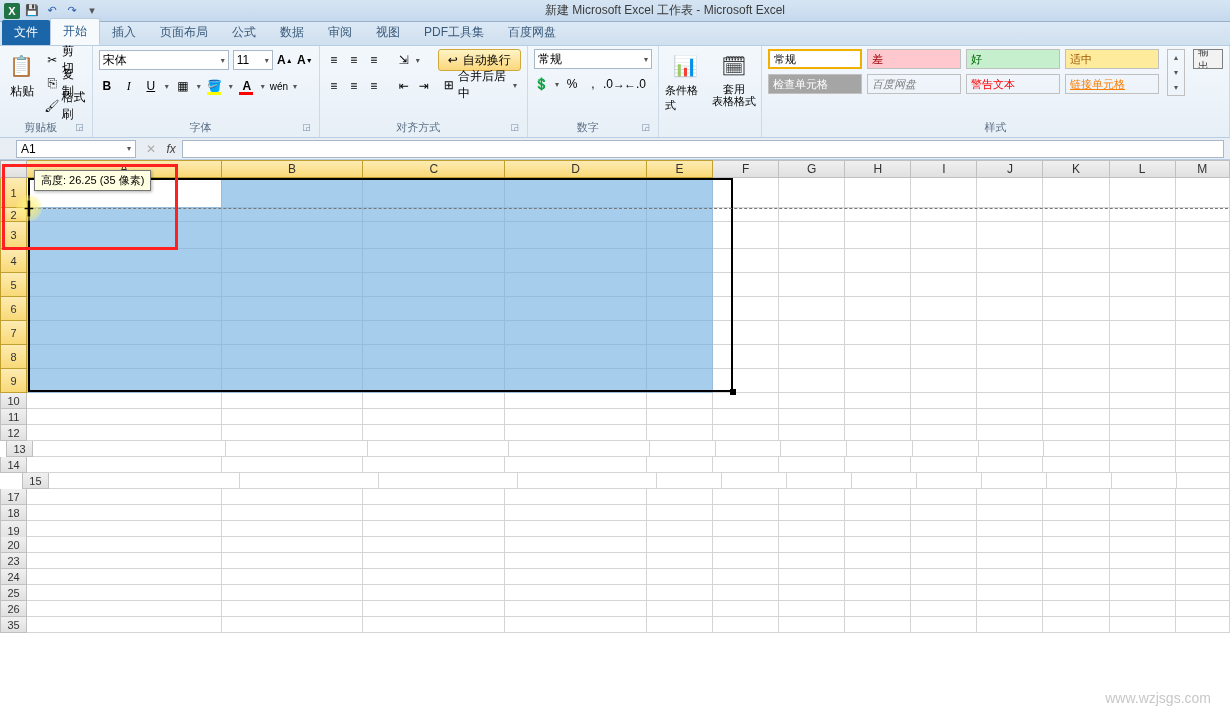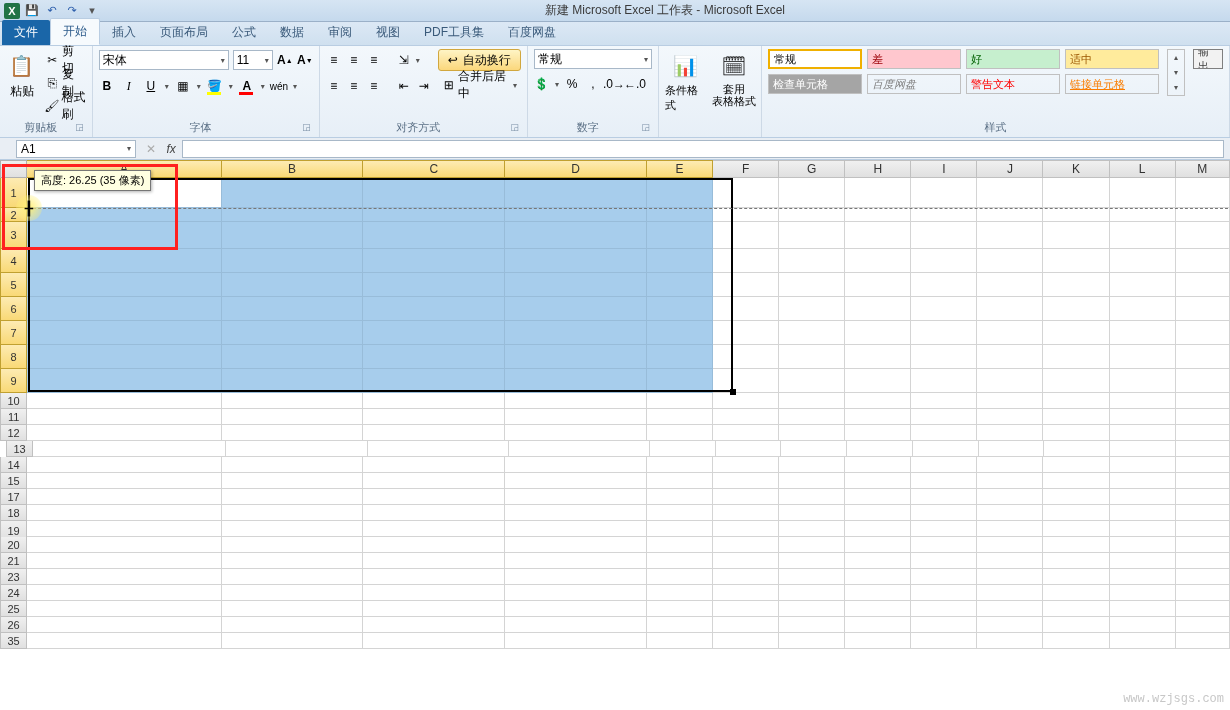--- a/index.html
+++ b/index.html
@@ -59,21 +59,21 @@
 .sel-handle { position:absolute; width:6px; height:6px; background:#000; }
 
 
 .tooltip { position:absolute; background:#ffffe1; border:1px solid #767676; padding:2px 6px; font-size:11px; white-space:nowrap; box-shadow:1px 1px 3px rgba(0,0,0,0.3); }
 
 
 .resize-cursor { position:absolute; width:26px; height:26px; border-radius:50%; background:radial-gradient(rgba(255,240,120,0.95),rgba(255,240,120,0)); display:flex; align-items:center; justify-content:center; font-size:13px; color:#000; font-weight:bold; }
 .red-box { position:absolute; border:3px solid #ff2020; pointer-events:none; }
 .dashed-line { position:absolute; border-top:1px dashed #777; height:0; }
 
-.watermark { position:absolute; right:6px; bottom:4px; color:#c7c7c7; font-size:12px; font-family:Liberation Mono, monospace; }
+.watermark { position:absolute; right:19px; bottom:4px; color:#c7c7c7; font-size:14px; font-family:Liberation Sans, sans-serif; }
 .launch { font-size:9px; color:#7a8fa5; margin-left:auto; padding-right:2px;}
 .group-footer { display:flex; align-items:center; }
 </style>
 </head>
 <body>
 
 <div class="titlebar">
   <div class="qat">
     <span class="ico" style="background:#217346;color:#fff;font-weight:bold;border-radius:2px;">X</span>
     <span class="ico" style="color:#2a5caa;">💾</span>
@@ -523,21 +523,21 @@
       <div class="cell" style="width: 68px; height: 16px;"></div>
       <div class="cell" style="width: 68px; height: 16px;"></div>
       <div class="cell" style="width: 68px; height: 16px;"></div>
       <div class="cell" style="width: 68px; height: 16px;"></div>
       <div class="cell" style="width: 68px; height: 16px;"></div>
       <div class="cell" style="width: 68px; height: 16px;"></div>
       <div class="cell" style="width: 68px; height: 16px;"></div>
       <div class="cell" style="width: 68px; height: 16px;"></div>
       <div class="cell" style="width: 56px; height: 16px;"></div>
     </div>
-    <div class="row" style="height: 16px;">
+    <div class="row" style="height: 16px; margin-left: 22px;">
       <div class="rowhead norm" style="height: 16px;">15</div>
       <div class="cell" style="width: 200px; height: 16px;"></div>
       <div class="cell" style="width: 146px; height: 16px;"></div>
       <div class="cell" style="width: 146px; height: 16px;"></div>
       <div class="cell" style="width: 146px; height: 16px;"></div>
       <div class="cell" style="width: 68px; height: 16px;"></div>
       <div class="cell" style="width: 68px; height: 16px;"></div>
       <div class="cell" style="width: 68px; height: 16px;"></div>
       <div class="cell" style="width: 68px; height: 16px;"></div>
       <div class="cell" style="width: 68px; height: 16px;"></div>
@@ -589,36 +589,20 @@
       <div class="cell" style="width: 68px; height: 16px;"></div>
       <div class="cell" style="width: 68px; height: 16px;"></div>
       <div class="cell" style="width: 68px; height: 16px;"></div>
       <div class="cell" style="width: 68px; height: 16px;"></div>
       <div class="cell" style="width: 68px; height: 16px;"></div>
       <div class="cell" style="width: 68px; height: 16px;"></div>
       <div class="cell" style="width: 56px; height: 16px;"></div>
     </div>
     <div class="row" style="height: 16px;">
       <div class="rowhead norm" style="height: 16px;">20</div>
-      <div class="cell" style="width: 200px; height: 16px;"></div>
-      <div class="cell" style="width: 146px; height: 16px;"></div>
-      <div class="cell" style="width: 146px; height: 16px;"></div>
-      <div class="cell" style="width: 146px; height: 16px;"></div>
-      <div class="cell" style="width: 68px; height: 16px;"></div>
-      <div class="cell" style="width: 68px; height: 16px;"></div>
-      <div class="cell" style="width: 68px; height: 16px;"></div>
-      <div class="cell" style="width: 68px; height: 16px;"></div>
-      <div class="cell" style="width: 68px; height: 16px;"></div>
-      <div class="cell" style="width: 68px; height: 16px;"></div>
-      <div class="cell" style="width: 68px; height: 16px;"></div>
-      <div class="cell" style="width: 68px; height: 16px;"></div>
-      <div class="cell" style="width: 56px; height: 16px;"></div>
-    </div>
-    <div class="row" style="height: 16px;">
-      <div class="rowhead norm" style="height: 16px;">21</div>
       <div class="cell" style="width: 200px; height: 16px;"></div>
       <div class="cell" style="width: 146px; height: 16px;"></div>
       <div class="cell" style="width: 146px; height: 16px;"></div>
       <div class="cell" style="width: 146px; height: 16px;"></div>
       <div class="cell" style="width: 68px; height: 16px;"></div>
       <div class="cell" style="width: 68px; height: 16px;"></div>
       <div class="cell" style="width: 68px; height: 16px;"></div>
       <div class="cell" style="width: 68px; height: 16px;"></div>
       <div class="cell" style="width: 68px; height: 16px;"></div>
       <div class="cell" style="width: 68px; height: 16px;"></div>

